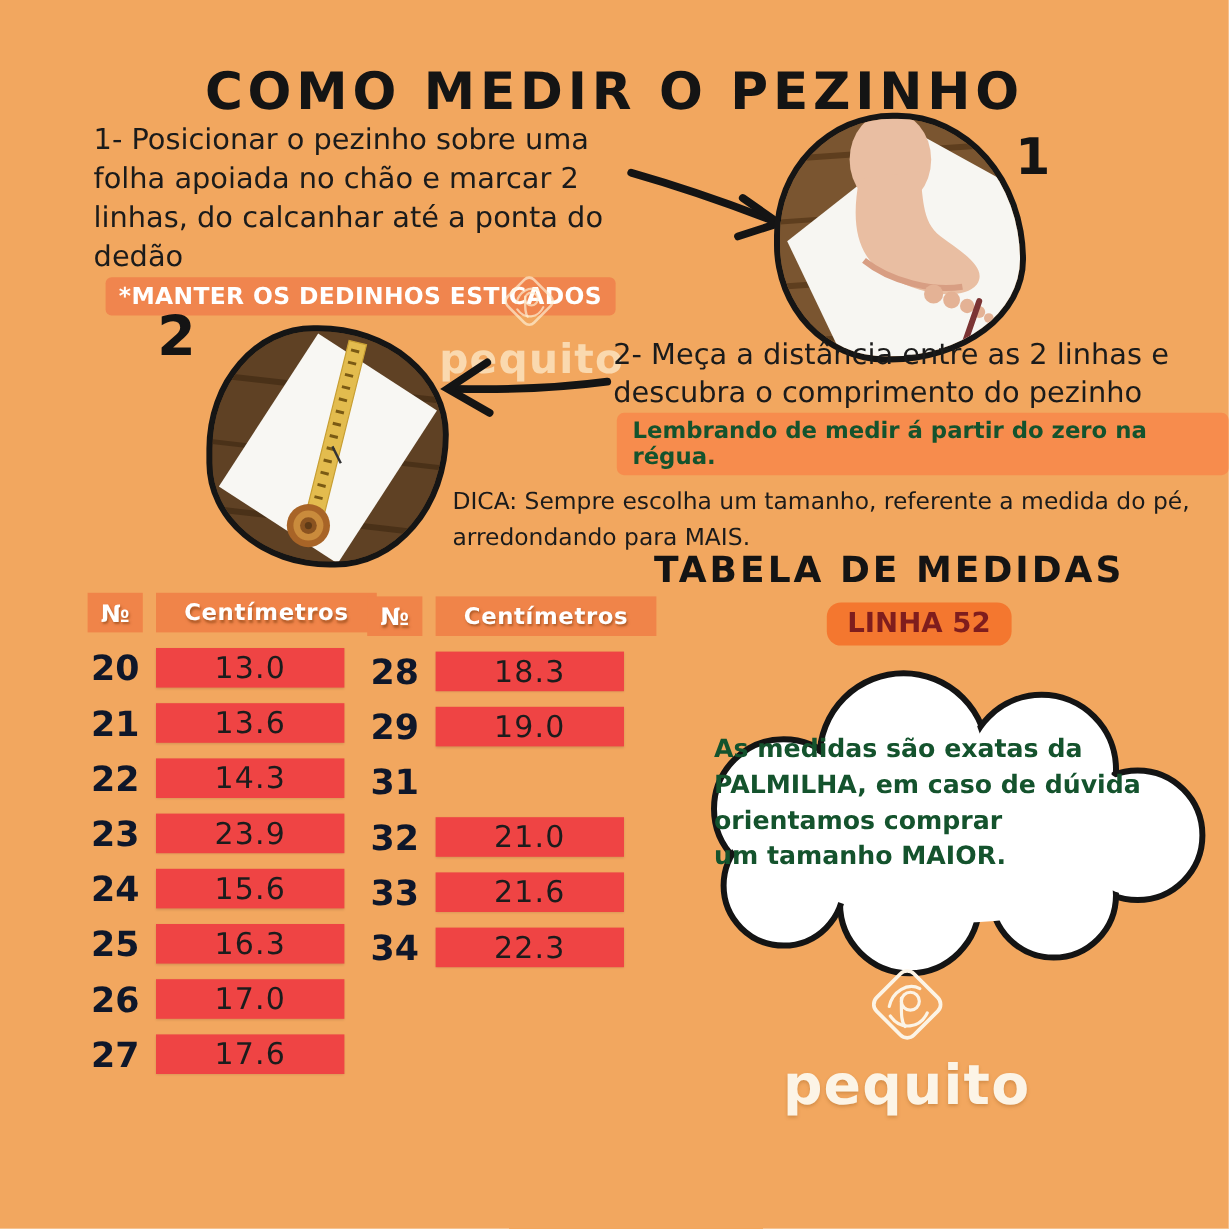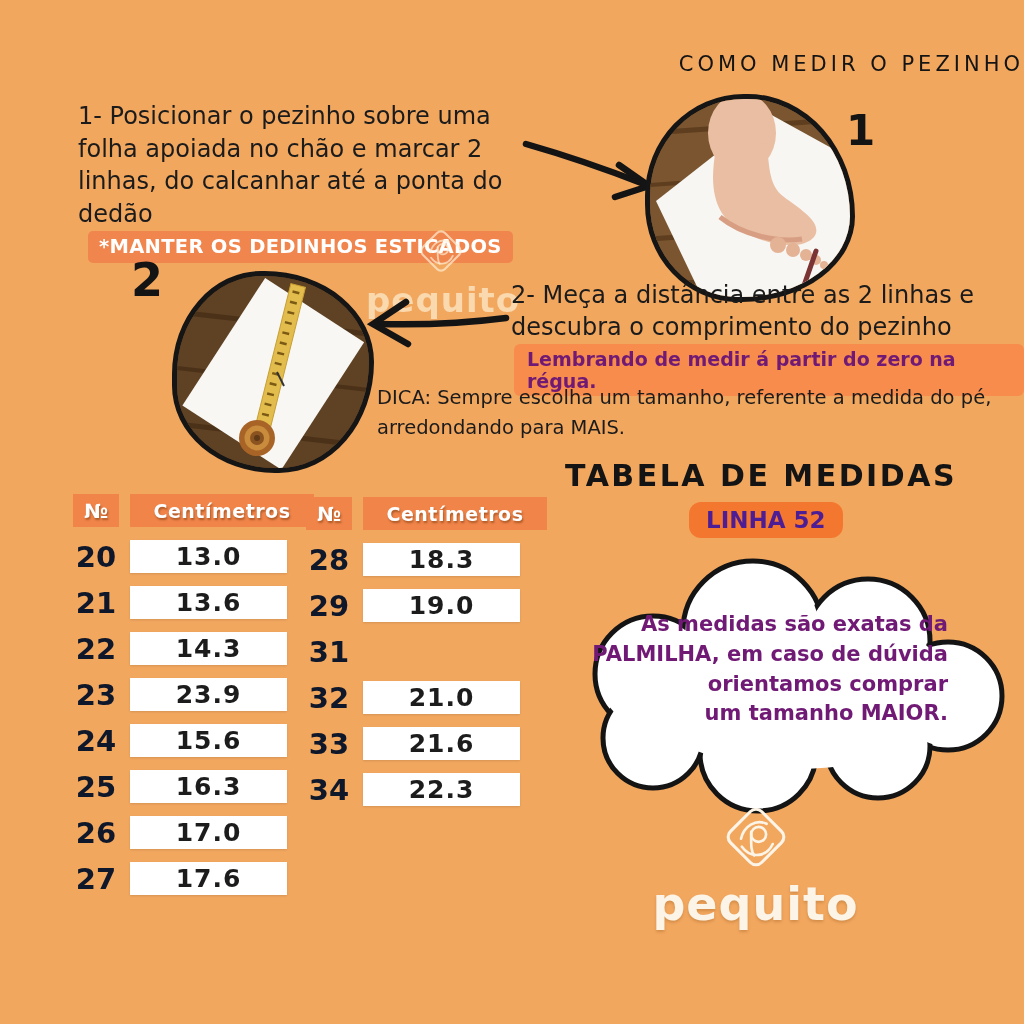--- a/index.html
+++ b/index.html
@@ -1,22 +1,22 @@
 <!DOCTYPE html>
 <html><head>
 <meta charset="utf-8">
 <style>
   html,body { margin:0; padding:0; }
   .canvas {
     position:relative; width:1024px; height:1024px; overflow:hidden;
     background:#F2A75F; color:#1b1b1b;
     font-family:"DejaVu Sans", sans-serif;
   }
-  .title { position:absolute; top:52px; left:0; width:100%; text-align:right;
-    font-size:21px; font-weight:400; letter-spacing:4px; color:#141414; }
+  .title { position:absolute; top:52px; left:0; width:100%; text-align:center;
+    font-size:43px; font-weight:700; letter-spacing:4px; color:#141414; }
 
   .step1 { position:absolute; left:78px; top:100px; width:510px;
     font-size:24px; line-height:1.36; font-weight:500; }
   .step1-text { white-space:pre-line; }
   .hl1 { display:inline-block; background:#F0854E; color:#FFFFFF;
     font-size:19.5px; font-weight:700; padding:3px 11px; border-radius:5px;
     margin-left:10px; vertical-align:2px; letter-spacing:0.3px; }
 
   .arrow { position:absolute; }
   .arrow1 { left:518px; top:134px; }
@@ -32,46 +32,46 @@
   .num1 { left:846px; top:106px; font-size:42px; }
   .num2 { left:131px; top:253px; font-size:46px; }
 
   .watermark { position:absolute; left:366px; top:220px; width:150px;
     text-align:center; color:rgba(253,240,214,0.68); }
   .watermark .mark { width:62px; height:62px; }
   .watermark .word { font-size:34px; font-weight:600; letter-spacing:1px; margin-top:-6px; }
 
   .step2 { position:absolute; left:511px; top:280px; width:505px;
     font-size:24px; line-height:1.33; font-weight:500; white-space:pre-line; }
-  .hl2 { position:absolute; left:514px; top:344px; background:#F78C4D; color:#701a75;
+  .hl2 { position:absolute; left:514px; top:344px; background:#F78C4D; color:#14532d;
     font-size:19px; font-weight:700; padding:4px 13px; border-radius:6px; }
-  .tip { position:absolute; left:377px; top:383px; width:645px;
+  .tip { position:absolute; left:377px; top:403px; width:645px;
     font-size:19.5px; line-height:1.55; font-weight:500; white-space:pre-line; }
 
-  .table-title { position:absolute; left:545px; top:458px; width:432px; text-align:center;
+  .table-title { position:absolute; left:545px; top:458px; width:432px; 
     font-size:30px; font-weight:800; letter-spacing:2.5px; color:#141414; }
-  .badge { position:absolute; left:689px; top:502px; background:#F4772F; color:#4c1d95;
+  .badge { position:absolute; left:689px; top:502px; background:#F4772F; color:#7f1d1d;
     font-size:23px; font-weight:800; padding:5px 17px; border-radius:12px; }
 
   .cloud-wrap { position:absolute; left:548px; top:556px; width:468px; height:268px; }
-  .cloud-note { position:absolute; left:556px; top:610px; width:392px; text-align:right;
-    font-size:21px; font-weight:700; line-height:1.42; white-space:pre-line; color:#701a75; }
+  .cloud-note { position:absolute; left:595px; top:610px; width:392px; text-align:left;
+    font-size:21px; font-weight:700; line-height:1.42; white-space:pre-line; color:#14532d; }
 
   .size-table { position:absolute; display:flex; flex-direction:column; gap:13px; }
   .size-table.left  { left:73px;  top:494px; }
   .size-table.right { left:306px; top:497px; }
   .size-row { display:flex; align-items:center; gap:11px; height:33px; }
   .hcell { background:#F08449; color:#FFFFFF; font-weight:700; height:33px;
     display:flex; align-items:center; justify-content:center;
     text-shadow:1px 2px 2px rgba(110,50,5,0.5); }
   .hcell.cell-num { width:46px; font-size:20px; }
   .hcell.cell-cm  { width:184px; font-size:19px; letter-spacing:0.5px; }
   .size-num { width:46px; text-align:center; font-size:29px; font-weight:800; color:#0f172a; }
-  .size-box { width:157px; height:33px; background:#ffffff; display:flex; align-items:center;
-    justify-content:center; font-size:25px; font-weight:700; letter-spacing:1px;
+  .size-box { width:157px; height:33px; background:#ef4444; display:flex; align-items:center;
+    justify-content:center; font-size:25px; font-weight:400; letter-spacing:1px;
     color:#1c1c1c; box-shadow:0 1px 2px rgba(0,0,0,0.12); }
 
   .brand { position:absolute; left:618px; top:793px; width:275px; text-align:center;
     color:#FCF4E6; }
   .brand .mark { width:88px; height:88px; }
   .brand .word { font-size:46px; font-weight:600; letter-spacing:1px; margin-top:-8px;
     text-shadow:0 2px 3px rgba(140,80,20,0.3); }
   .hidden-defs { position:absolute; width:0; height:0; overflow:hidden; }
 </style>
 </head>

